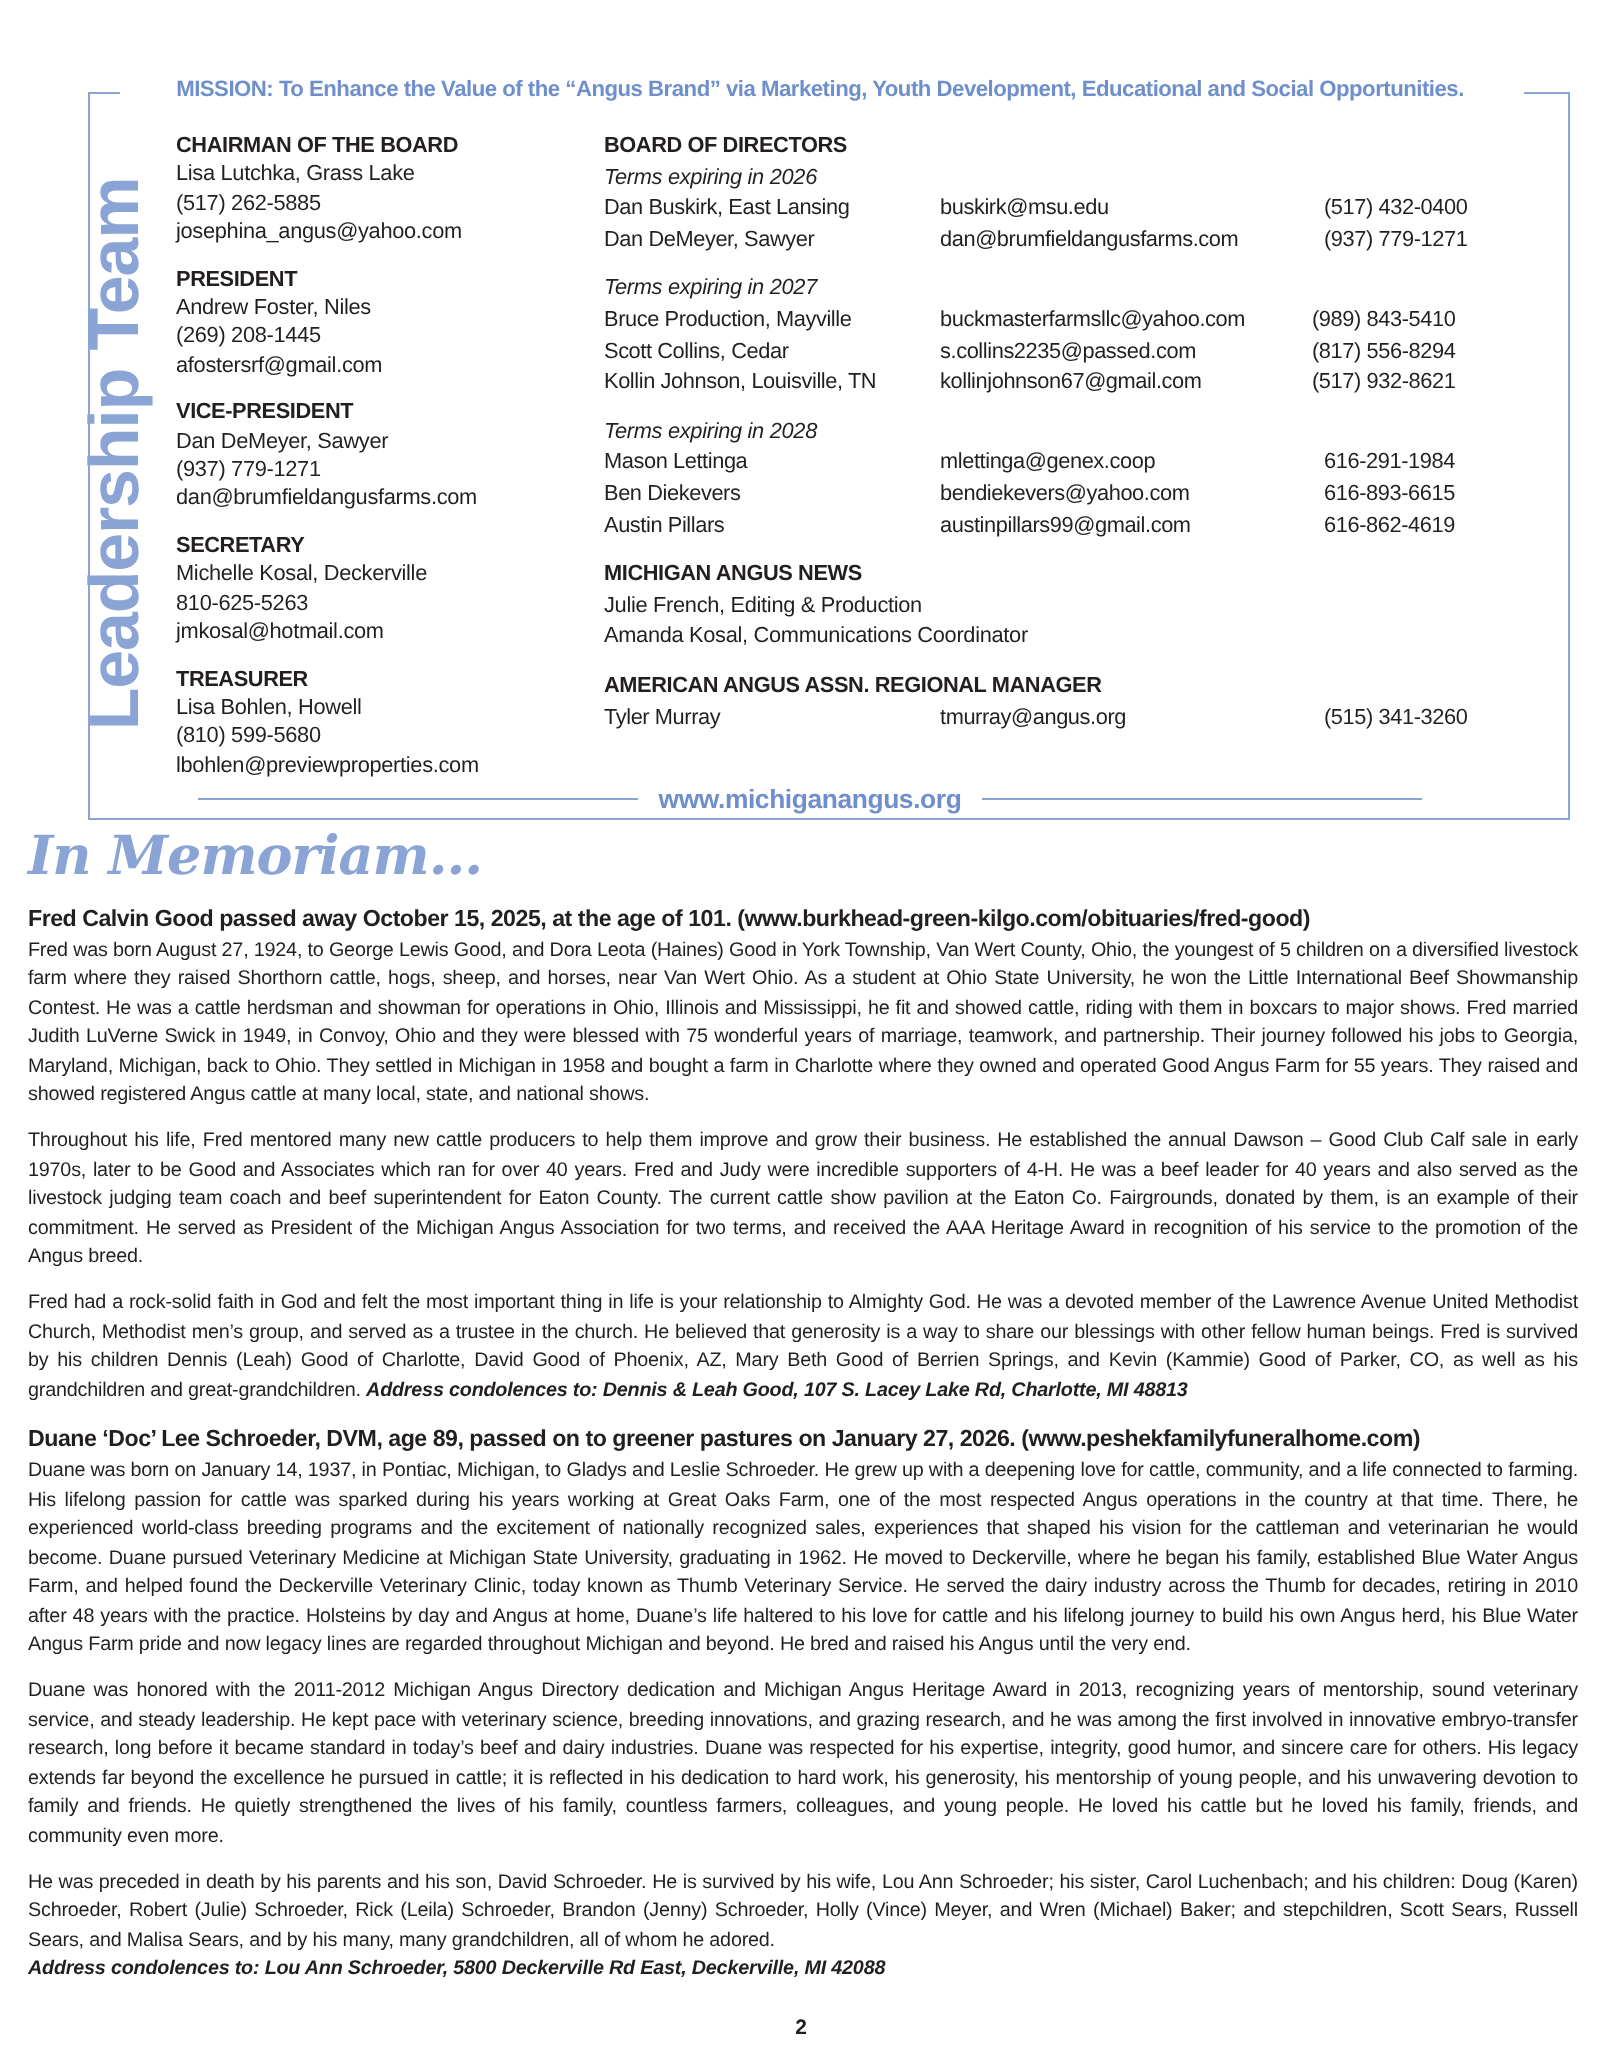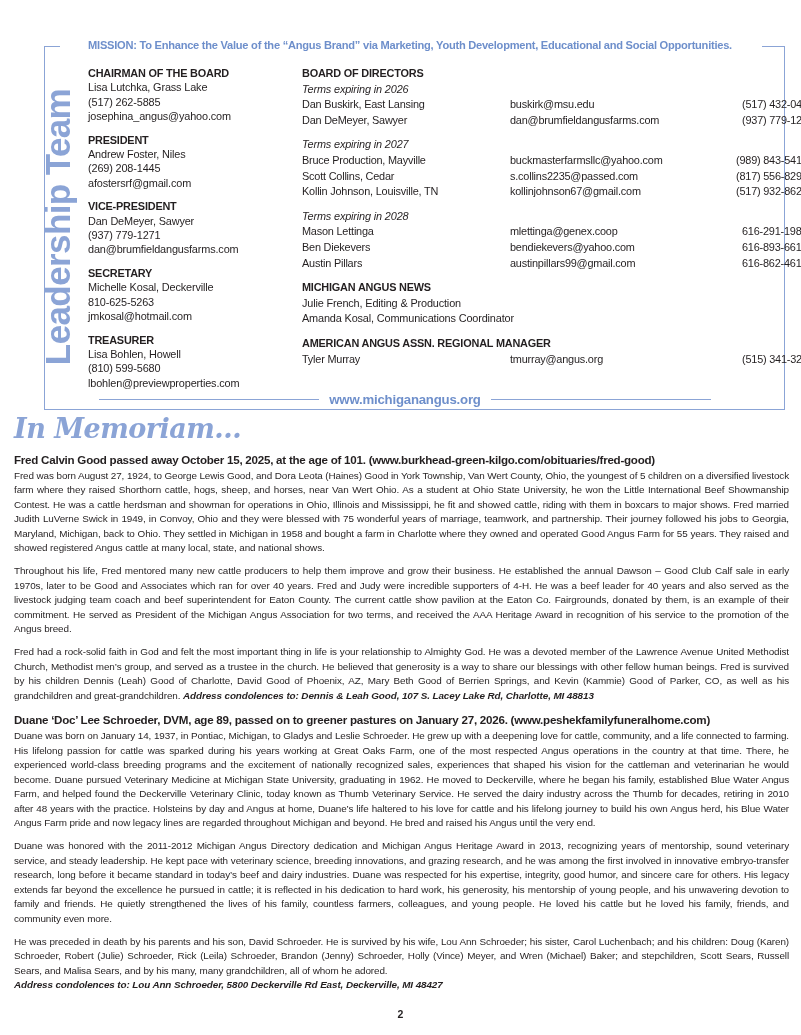--- a/index.html
+++ b/index.html
@@ -114,21 +114,20 @@
     font-size: 10.9px;
     line-height: 15.6px;
     letter-spacing: -0.15px;
     font-style: italic;
   }
   .mrow {
     display: flex;
     font-size: 10.9px;
     line-height: 15.6px;
     letter-spacing: -0.2px;
-    gap: 40px;
   }
   .mrow .nm { width: 168px; flex: 0 0 168px; }
   .mrow .em { width: 192px; flex: 0 0 192px; }
   .mrow .ph { flex: 1 1 auto; white-space: nowrap; }
   .mrow.wide-email .em { width: 186px; flex: 0 0 186px; }
   .gap { height: 9px; }
   .plain-line {
     font-size: 10.9px;
     line-height: 15.6px;
     letter-spacing: -0.15px;
@@ -357,18 +356,18 @@
     <p class="obit-p">Fred was born August 27, 1924, to George Lewis Good, and Dora Leota (Haines) Good in York Township, Van Wert County, Ohio, the youngest of 5 children on a diversified livestock farm where they raised Shorthorn cattle, hogs, sheep, and horses, near Van Wert Ohio. As a student at Ohio State University, he won the Little International Beef Showmanship Contest. He was a cattle herdsman and showman for operations in Ohio, Illinois and Mississippi, he fit and showed cattle, riding with them in boxcars to major shows. Fred married Judith LuVerne Swick in 1949, in Convoy, Ohio and they were blessed with 75 wonderful years of marriage, teamwork, and partnership. Their journey followed his jobs to Georgia, Maryland, Michigan, back to Ohio. They settled in Michigan in 1958 and bought a farm in Charlotte where they owned and operated Good Angus Farm for 55 years. They raised and showed registered Angus cattle at many local, state, and national shows.</p>
     <p class="obit-p">Throughout his life, Fred mentored many new cattle producers to help them improve and grow their business. He established the annual Dawson – Good Club Calf sale in early 1970s, later to be Good and Associates which ran for over 40 years. Fred and Judy were incredible supporters of 4-H. He was a beef leader for 40 years and also served as the livestock judging team coach and beef superintendent for Eaton County. The current cattle show pavilion at the Eaton Co. Fairgrounds, donated by them, is an example of their commitment. He served as President of the Michigan Angus Association for two terms, and received the AAA Heritage Award in recognition of his service to the promotion of the Angus breed.</p>
     <p class="obit-p"><span>Fred had a rock-solid faith in God and felt the most important thing in life is your relationship to Almighty God. He was a devoted member of the Lawrence Avenue United Methodist Church, Methodist men’s group, and served as a trustee in the church. He believed that generosity is a way to share our blessings with other fellow human beings. Fred is survived by his children Dennis (Leah) Good of Charlotte, David Good of Phoenix, AZ, Mary Beth Good of Berrien Springs, and Kevin (Kammie) Good of Parker, CO, as well as his grandchildren and great-grandchildren. </span><span class="cond">Address condolences to: Dennis &amp; Leah Good, 107 S. Lacey Lake Rd, Charlotte, MI 48813</span></p>
   </div>
 
   <div class="obit">
     <div class="obit-title">Duane ‘Doc’ Lee Schroeder, DVM, age 89, passed on to greener pastures on January 27, 2026. (www.peshekfamilyfuneralhome.com)</div>
     <p class="obit-p">Duane was born on January 14, 1937, in Pontiac, Michigan, to Gladys and Leslie Schroeder. He grew up with a deepening love for cattle, community, and a life connected to farming. His lifelong passion for cattle was sparked during his years working at Great Oaks Farm, one of the most respected Angus operations in the country at that time. There, he experienced world-class breeding programs and the excitement of nationally recognized sales, experiences that shaped his vision for the cattleman and veterinarian he would become. Duane pursued Veterinary Medicine at Michigan State University, graduating in 1962. He moved to Deckerville, where he began his family, established Blue Water Angus Farm, and helped found the Deckerville Veterinary Clinic, today known as Thumb Veterinary Service. He served the dairy industry across the Thumb for decades, retiring in 2010 after 48 years with the practice. Holsteins by day and Angus at home, Duane’s life haltered to his love for cattle and his lifelong journey to build his own Angus herd, his Blue Water Angus Farm pride and now legacy lines are regarded throughout Michigan and beyond. He bred and raised his Angus until the very end.</p>
     <p class="obit-p">Duane was honored with the 2011-2012 Michigan Angus Directory dedication and Michigan Angus Heritage Award in 2013, recognizing years of mentorship, sound veterinary service, and steady leadership. He kept pace with veterinary science, breeding innovations, and grazing research, and he was among the first involved in innovative embryo-transfer research, long before it became standard in today’s beef and dairy industries. Duane was respected for his expertise, integrity, good humor, and sincere care for others. His legacy extends far beyond the excellence he pursued in cattle; it is reflected in his dedication to hard work, his generosity, his mentorship of young people, and his unwavering devotion to family and friends. He quietly strengthened the lives of his family, countless farmers, colleagues, and young people. He loved his cattle but he loved his family, friends, and community even more.</p>
     <p class="obit-p tight">He was preceded in death by his parents and his son, David Schroeder. He is survived by his wife, Lou Ann Schroeder; his sister, Carol Luchenbach; and his children: Doug (Karen) Schroeder, Robert (Julie) Schroeder, Rick (Leila) Schroeder, Brandon (Jenny) Schroeder, Holly (Vince) Meyer, and Wren (Michael) Baker; and  stepchildren, Scott Sears, Russell Sears, and Malisa Sears, and by his many, many grandchildren, all of whom he adored.</p>
-    <p class="cond-line">Address condolences to: Lou Ann Schroeder, 5800 Deckerville Rd East, Deckerville, MI 48427</p>
+    <p class="cond-line">Address condolences to: Lou Ann Schroeder, 5800 Deckerville Rd East, Deckerville, MI 42088</p>
   </div>
 
 </div>
 
 <div class="page-num">2</div>
 
 </body></html>

